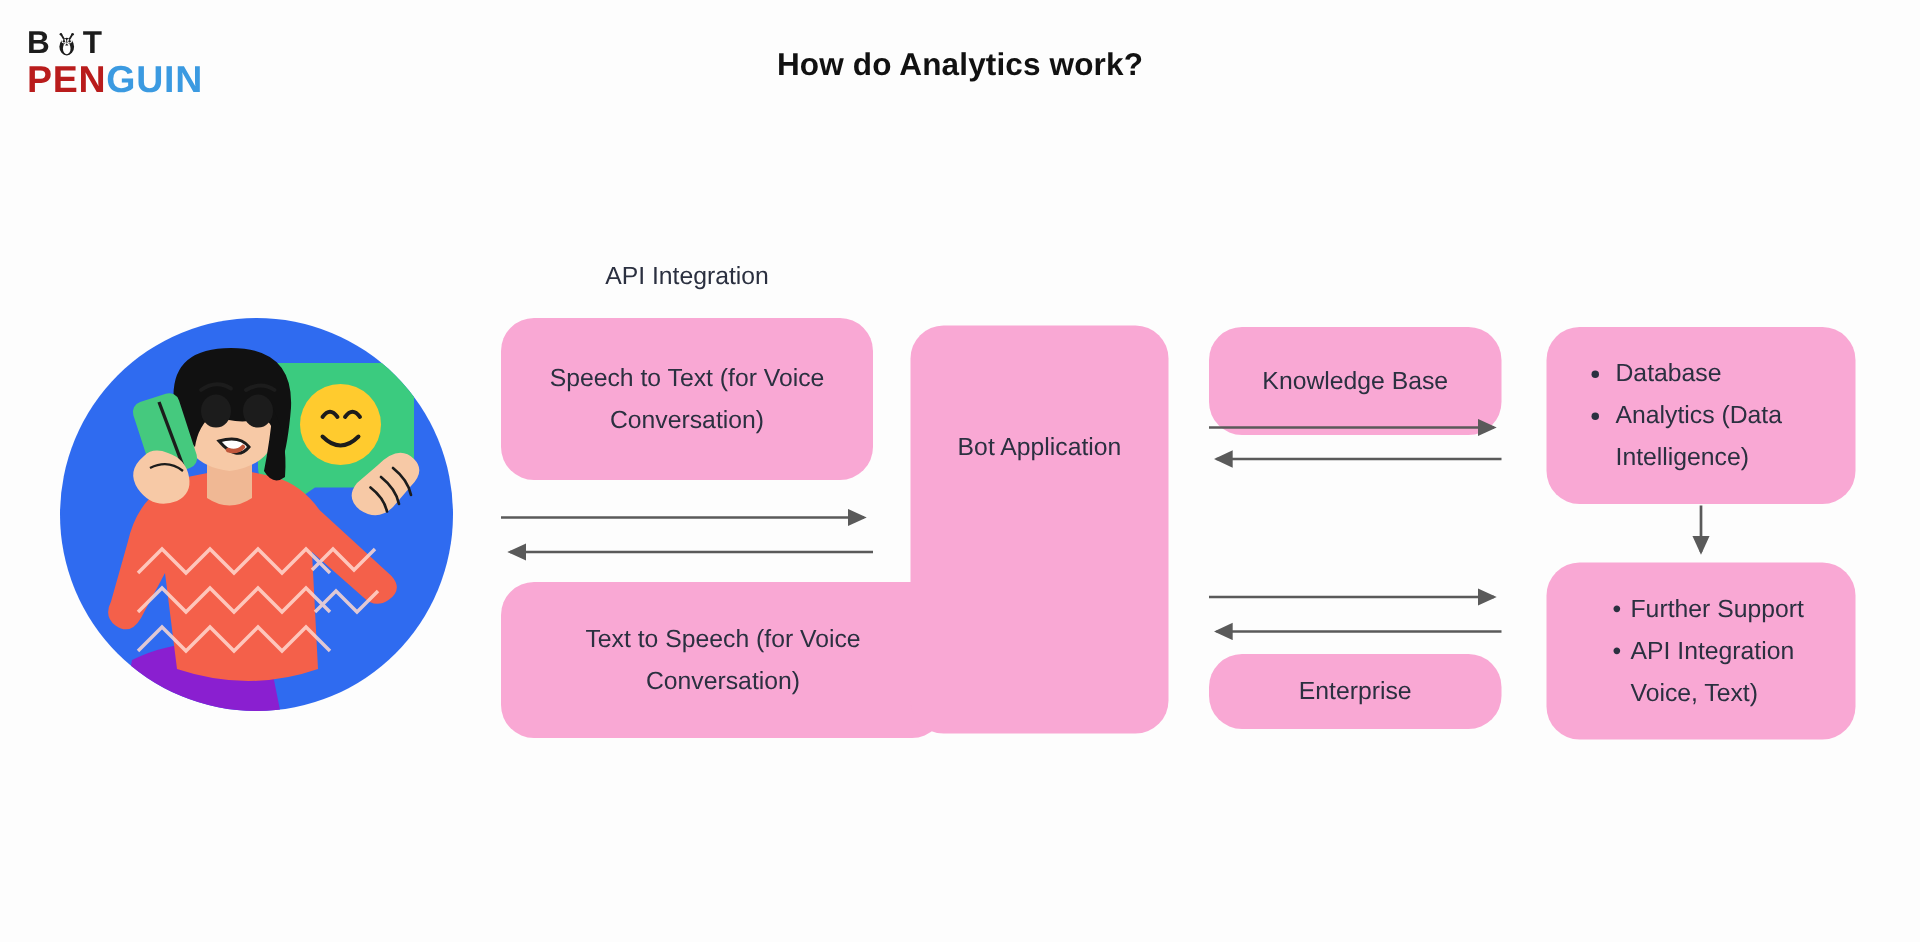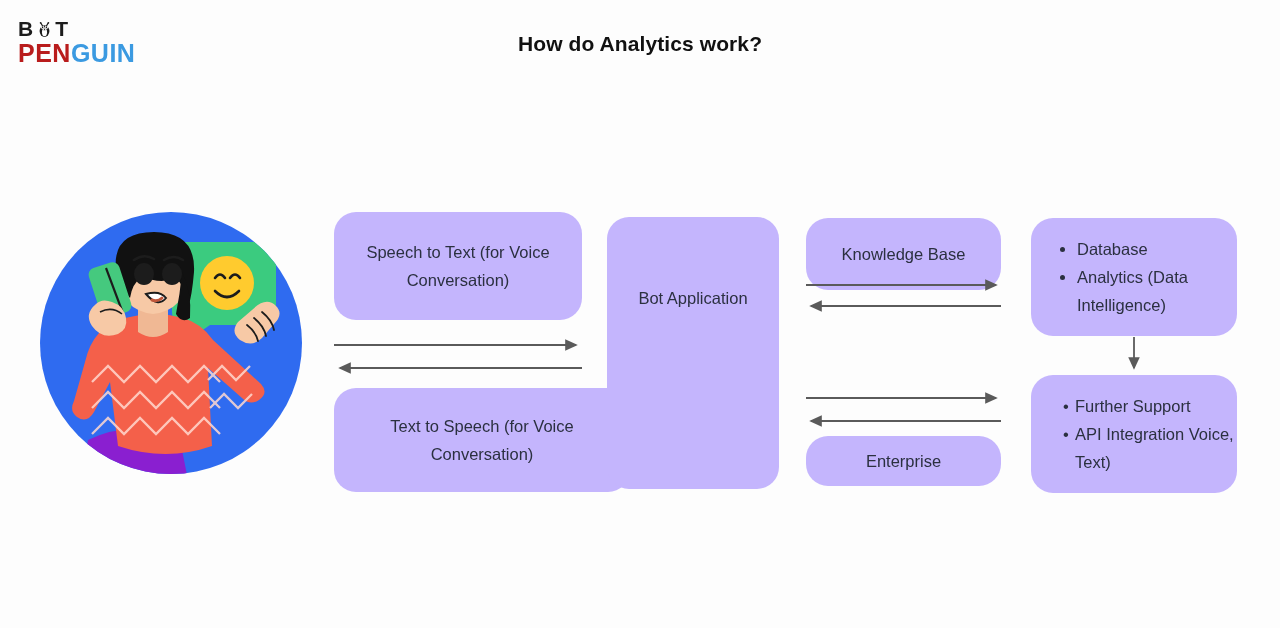--- a/index.html
+++ b/index.html
@@ -82,21 +82,21 @@
     position: absolute;
     left: 40px;
     top: 212px;
     width: 262px;
     height: 262px;
   }
 
   
   .box {
     position: absolute;
-    background: #c4b5fd;
+    background: #f9a8d4;
     border-radius: 22px;
     box-sizing: border-box;
     display: flex;
     flex-direction: column;
     justify-content: center;
   }
   .box-text {
     text-align: center;
     font-size: 16.5px;
     line-height: 28px;
@@ -164,21 +164,21 @@
   }
 
   #box-support {
     left: 1031px;
     top: 375px;
     width: 206px;
     height: 118px;
     justify-content: center;
   }
   #box-support ul {
-    margin: 0;
+    margin: 12px;
     padding-left: 32px;
     list-style: none;
   }
   #box-support li {
     font-size: 16.5px;
     line-height: 28px;
     color: #2b3040;
     position: relative;
     padding-left: 12px;
   }
@@ -284,20 +284,21 @@
         <path d="M212 98 q14 -14 24 -4 q8 8 -2 18 l-12 14 q-10 10 -22 2 q-10 -8 -2 -18 z" fill="#f7c9a6"></path>
         <g stroke="#1c1c1c" stroke-width="1.8" fill="none" stroke-linecap="round">
           <path d="M222 100 q10 8 12 18"></path>
           <path d="M214 106 q10 8 12 18"></path>
           <path d="M207 113 q9 7 11 16"></path>
         </g>
       </g>
     </svg>
   </div>
 
+  <div id="label-api">API Integration</div>
 
   <div id="box-stt" class="box">
     <div class="box-text">Speech to Text (for Voice Conversation)</div>
   </div>
 
   <div id="box-tts" class="box">
     <div class="box-text">Text to Speech (for Voice Conversation)</div>
   </div>
 
   <div id="box-bot" class="box">

